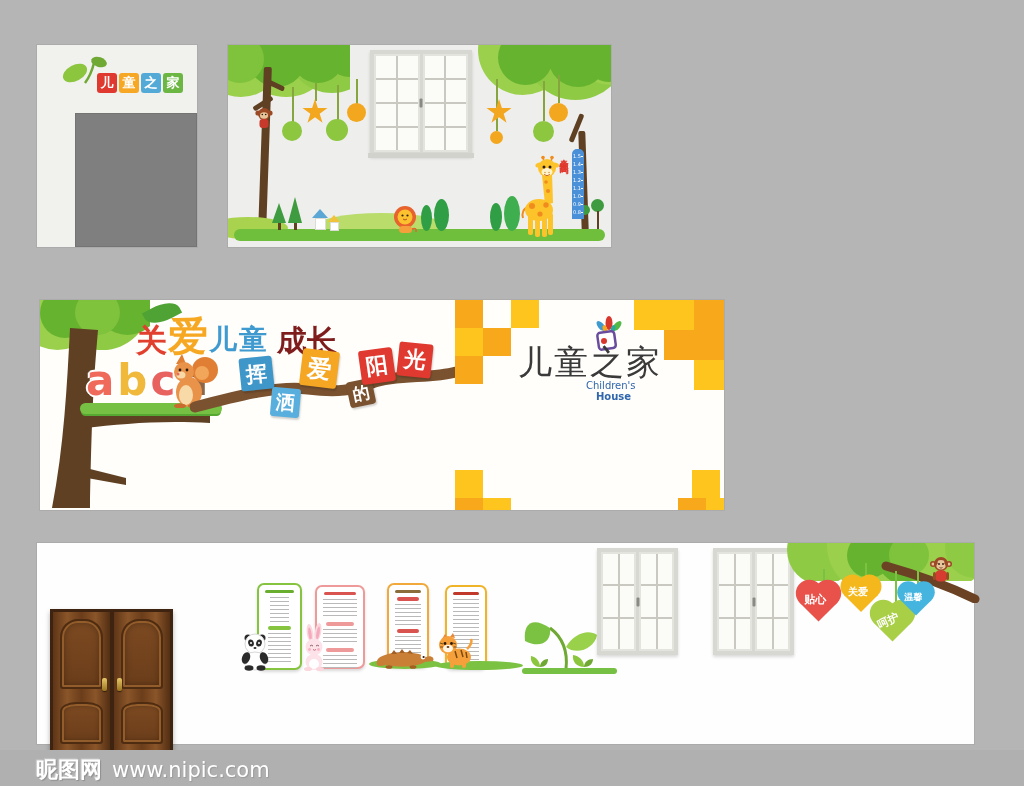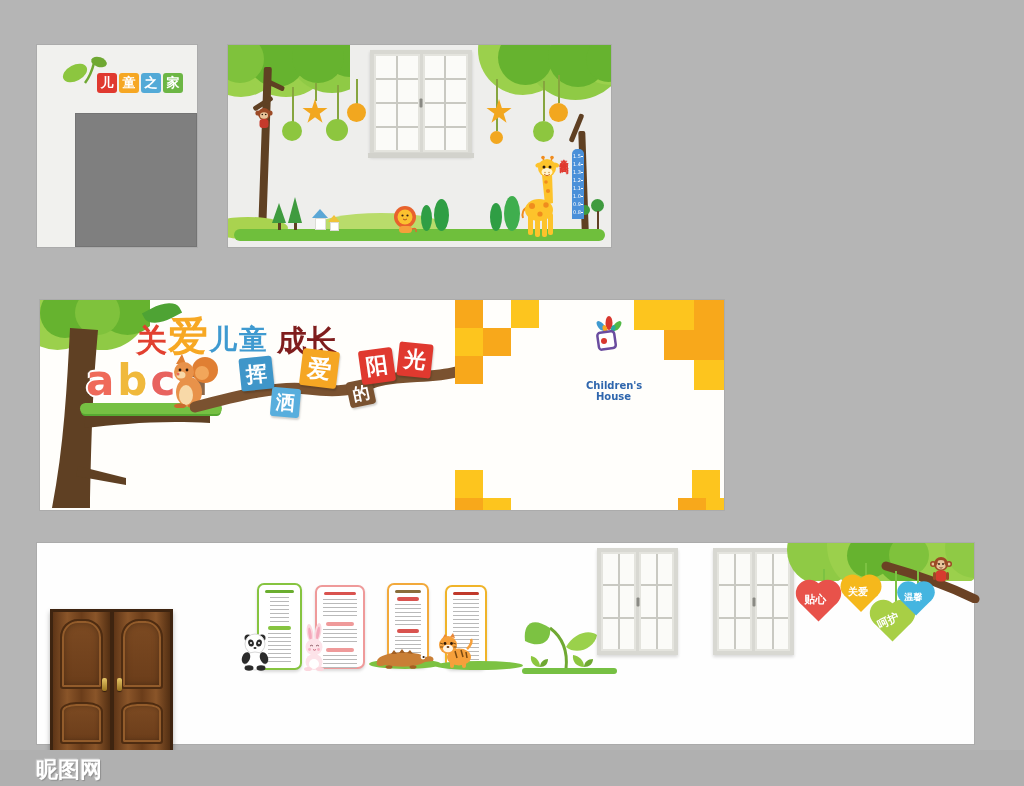--- a/index.html
+++ b/index.html
@@ -43,21 +43,21 @@
   .bn{left:40px;top:300px;width:684px;height:210px;background:#fffefb;overflow:hidden;}
   .bn-title{position:absolute;left:96px;top:16px;display:flex;align-items:flex-end;font-weight:bold;}
   .bn-title span{line-height:1;}
   .t0{font-size:31px;}.t1{font-size:40px;margin:0 1px;}.t2{font-size:28px;letter-spacing:2px;position:relative;top:-2px;}.t3{font-size:30px;margin-left:8px;}
   .letters{position:absolute;left:46px;top:60px;display:flex;align-items:flex-end;gap:3px;}
   .letters span{font-size:42px;font-weight:bold;line-height:1;text-shadow:2px 0 0 #fff,-2px 0 0 #fff,0 2px 0 #fff,0 -2px 0 #fff,1px 1px 0 #fff,-1px -1px 0 #fff;}
   .shelf{position:absolute;left:40px;top:103px;width:142px;height:11px;background:#76c043;border-radius:6px;box-shadow:0 3px 0 -1px #57a832;}
   .tile{position:absolute;display:flex;align-items:center;justify-content:center;color:#fff;font-weight:bold;border-radius:3px;box-shadow:1px 2px 2px rgba(0,0,0,.18);}
   .mos{position:absolute;}
   .bn-logo-title{position:absolute;left:478px;top:40px;font-family:"Liberation Serif","DejaVu Serif",serif;font-size:34px;color:#3a3a3a;letter-spacing:2px;white-space:nowrap;}
-  .bn-sub1{position:absolute;left:546px;top:80px;font-size:10px;font-weight:bold;color:#2f66ad;}
+  .bn-sub1{position:absolute;left:546px;top:80px;font-size:10px;font-weight:normal;color:#2f66ad;}
   .bn-sub2{position:absolute;left:556px;top:91px;font-size:10px;font-weight:bold;color:#2f66ad;}
   .leaf-tuft{position:absolute;background:#4ea334;border-radius:0 70% 0 70%;transform:rotate(-28deg);}
   
   .bt{left:37px;top:543px;width:937px;height:201px;background:#fefefe;}
   .door{position:absolute;left:13px;top:66px;width:123px;height:146px;display:flex;gap:2px;background:#3e2410;padding:2px;box-shadow:0 3px 5px rgba(0,0,0,.3);}
   .leafdoor{flex:1;position:relative;background:linear-gradient(90deg,#5e3517,#8a5529 25%,#6b3d1a 50%,#8a5529 75%,#532f13);border:1px solid #3e2410;}
   .p-top{position:absolute;left:7px;right:7px;top:7px;height:70px;border:2px solid #4e2c11;box-shadow:inset 0 0 0 2px #935c2b,inset 0 0 8px rgba(0,0,0,.45);border-radius:42% 42% 3px 3px/26% 26% 3px 3px;background:linear-gradient(180deg,#7c4a22,#6b3d1a);}
   .p-bot{position:absolute;left:7px;right:7px;top:90px;height:42px;border:2px solid #4e2c11;box-shadow:inset 0 0 0 2px #935c2b,inset 0 0 6px rgba(0,0,0,.45);border-radius:38% 38% 3px 3px/22% 22% 3px 3px;background:linear-gradient(180deg,#7c4a22,#6b3d1a);}
   .handle{position:absolute;top:66px;width:5px;height:13px;background:linear-gradient(#e7c768,#9a7420);border-radius:2px;box-shadow:0 1px 1px rgba(0,0,0,.5);}
   .board{position:absolute;background:#fff;border-radius:7px;box-shadow:0 2px 3px rgba(0,0,0,.15);padding:5px 4px 4px;}
@@ -344,20 +344,21 @@
 
     <svg class="abs" style="left:550px;top:16px" width="40" height="40" viewBox="0 0 40 40">
       <ellipse cx="19" cy="7" rx="3.5" ry="7" fill="#d8372e"></ellipse>
       <ellipse cx="11" cy="10" rx="3" ry="6" fill="#3f9ad0" transform="rotate(-40 11 10)"></ellipse>
       <ellipse cx="27" cy="10" rx="3" ry="6" fill="#52b946" transform="rotate(40 27 10)"></ellipse>
       <ellipse cx="15" cy="13" rx="2.2" ry="4" fill="#f7a823" transform="rotate(-18 15 13)"></ellipse>
       <ellipse cx="23" cy="13" rx="2.2" ry="4" fill="#29a8a0" transform="rotate(18 23 13)"></ellipse>
       <rect x="8" y="16" width="17" height="17" rx="3" fill="#fff" stroke="#6a4c9f" stroke-width="2.5" transform="rotate(-8 16 24)"></rect>
       <circle cx="14" cy="25" r="3" fill="#d8372e"></circle>
     </svg>
+    <div class="bn-logo-title">儿童之家</div>
     <div class="bn-sub1">Children's</div>
     <div class="bn-sub2">House</div>
   </section>
 
   <section class="panel bt">
 
     <div class="door">
       <div class="leafdoor">
         <div class="p-top"></div>
           <div class="p-bot"></div>
@@ -544,16 +545,17 @@
       <span style="font-size:11px;transform:rotate(-70deg) translate(-12%,-12%)">呵护</span>
     </div>
     <div class="heart" style="left:868px;top:46px;width:22px;height:22px;background:#45b5e0">
       <span style="font-size:9px">温馨</span>
     </div>
   </section>
 
   <footer class="wm-bar">
     <div class="wm-left">
       <span class="wm-site">昵图网</span>
+      <span class="wm-url">www.nipic.com</span>
     </div>
   </footer>
 
 </div>
 
 </body></html>

